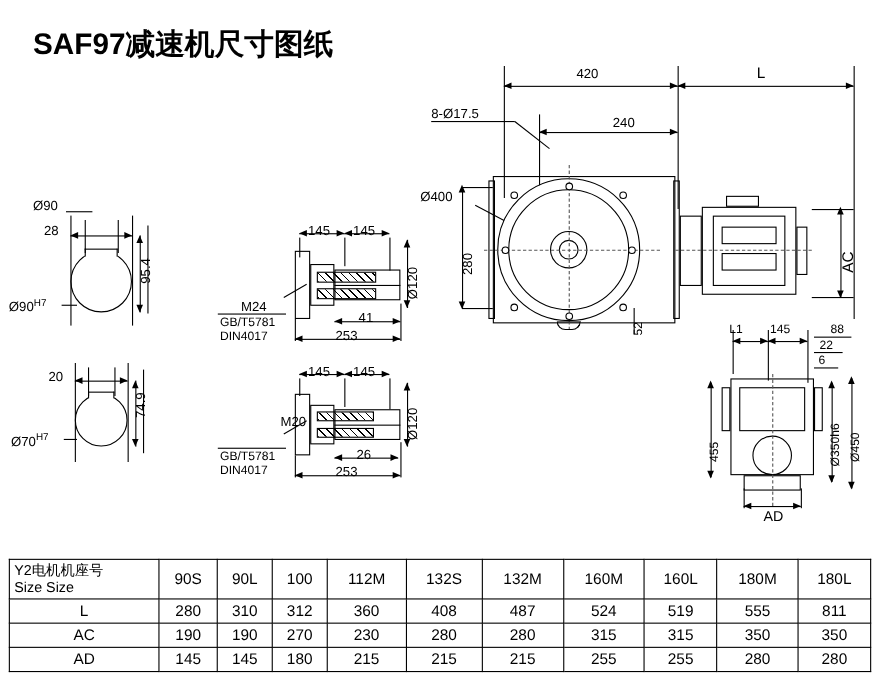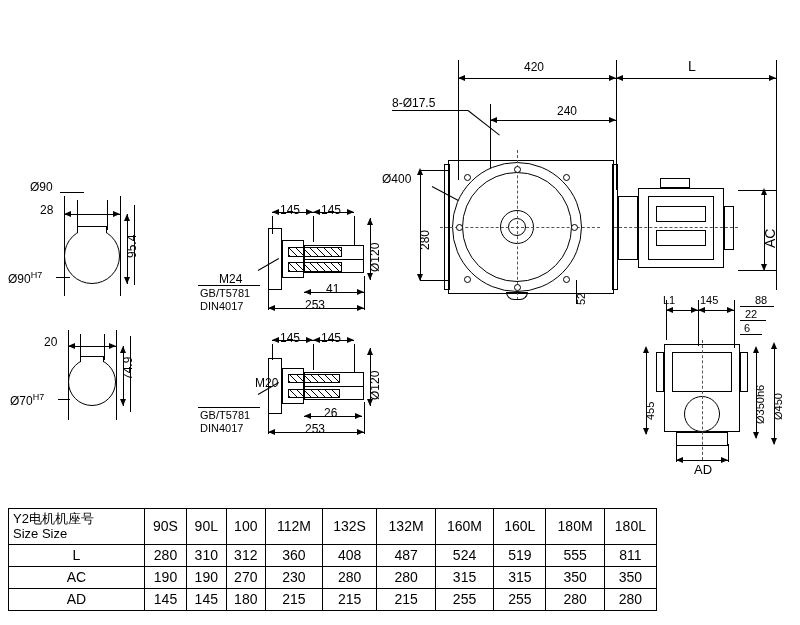--- a/index.html
+++ b/index.html
@@ -44,21 +44,21 @@
   .arrowL,.arrowR{position:absolute;width:0;height:0;}
   .arrowL{border-top:3px solid transparent;border-bottom:3px solid transparent;border-right:7px solid #000;}
   .arrowR{border-top:3px solid transparent;border-bottom:3px solid transparent;border-left:7px solid #000;}
   .arrowU{position:absolute;width:0;height:0;border-left:3px solid transparent;border-right:3px solid transparent;border-bottom:7px solid #000;}
   .arrowD{position:absolute;width:0;height:0;border-left:3px solid transparent;border-right:3px solid transparent;border-top:7px solid #000;}
 
   
   table.spec{
     position:absolute;left:8px;top:508px;
     border-collapse:collapse;
-    width:649px;
+    width:784px;
     font-size:14px;
   }
   table.spec td,table.spec th{
     border:1px solid #000;
     text-align:center;
     padding:2px 0 3px 0;
     font-weight:normal;
   }
   table.spec td.rowhead{
     text-align:center;
@@ -69,20 +69,21 @@
     padding-left:4px;
     font-size:13px;
     line-height:15px;
   }
 </style>
 </head>
 <body>
 
 <div class="page">
 
+  <div class="title">SAF97减速机尺寸图纸</div>
 
   <div>
 
     <div class="circ" style="left:64px;top:228px;width:56px;height:56px;"></div>
     <div class="rect" style="left:77px;top:226px;width:30px;height:7px;background:#fff;border-bottom:none;"></div>
 
     <div class="ln v" style="left:64px;top:196px;height:100px;"></div>
     <div class="ln v" style="left:120px;top:196px;height:100px;"></div>
     <div class="ln v" style="left:77px;top:200px;height:30px;"></div>
     <div class="ln v" style="left:107px;top:200px;height:30px;"></div>

